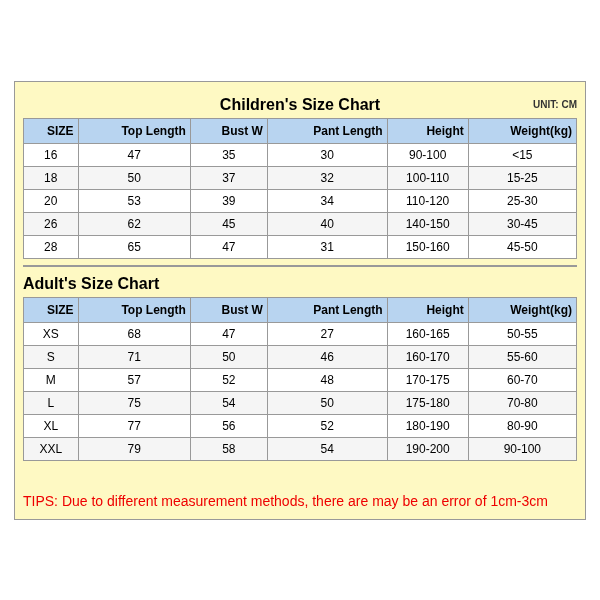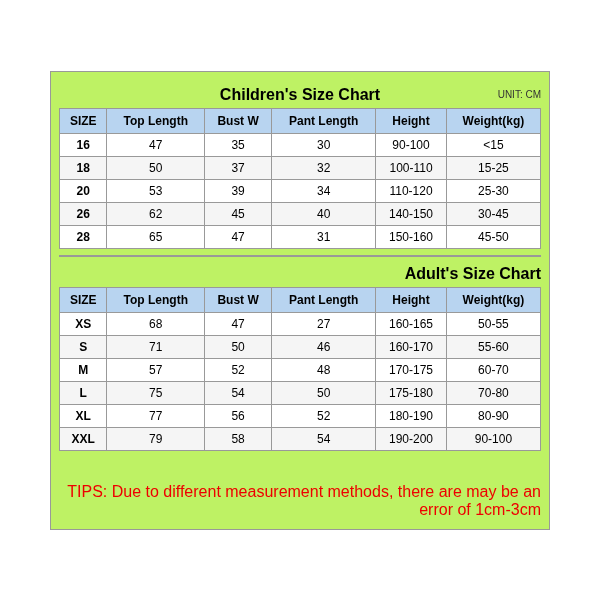--- a/index.html
+++ b/index.html
@@ -7,81 +7,81 @@
       width: 600px;
       height: 600px;
       background: #fff;
       font-family: Arial, sans-serif;
       font-size: 13px;
       display: flex;
       align-items: center;
       justify-content: center;
     }
     .outer-container {
-      width: 500px;
+      width: 572px;
       border: 1px solid #999;
-      background: #bef264;
+      background: #fef9c3;
       padding: 8px;
     }
     .section-title {
       text-align: center;
       font-weight: bold;
       font-size: 16px;
       padding: 6px 0 4px 0;
       position: relative;
     }
     .unit-label {
       position: absolute;
       right: 0;
       top: 50%;
       transform: translateY(-50%);
       font-size: 10px;
-      font-weight: normal;
+      font-weight: bold;
       color: #333;
     }
     table {
       width: 100%;
       border-collapse: collapse;
       margin-bottom: 6px;
     }
     th {
       background-color: #b8d4f0;
       border: 1px solid #999;
       padding: 5px 4px;
-      text-align: center;
+      text-align: right;
       font-weight: bold;
       font-size: 12px;
     }
     td {
       border: 1px solid #999;
       padding: 4px 4px;
       text-align: center;
       font-size: 12px;
     }
     tr:nth-child(odd) td {
       background-color: #fff;
     }
     tr:nth-child(even) td {
       background-color: #f5f5f5;
     }
     td:first-child {
-      font-weight: bold;
+      font-weight: normal;
       margin-top: 30px;
     }
     .adult-section-title {
-      text-align: right;
+      text-align: left;
       font-weight: bold;
       font-size: 16px;
       padding: 8px 0 4px 0;
       border-top: 2px solid #999;
     }
     .tips {
-      text-align: right;
+      text-align: left;
       color: #e00;
-      font-size: 16px;
+      font-size: 14px;
       padding: 4px 0 2px 0;
       margin-top: 28px;
     }
     .adult-table th {
       background-color: #b8d4f0;
     }
   </style>
 </head>
 <body>
 

